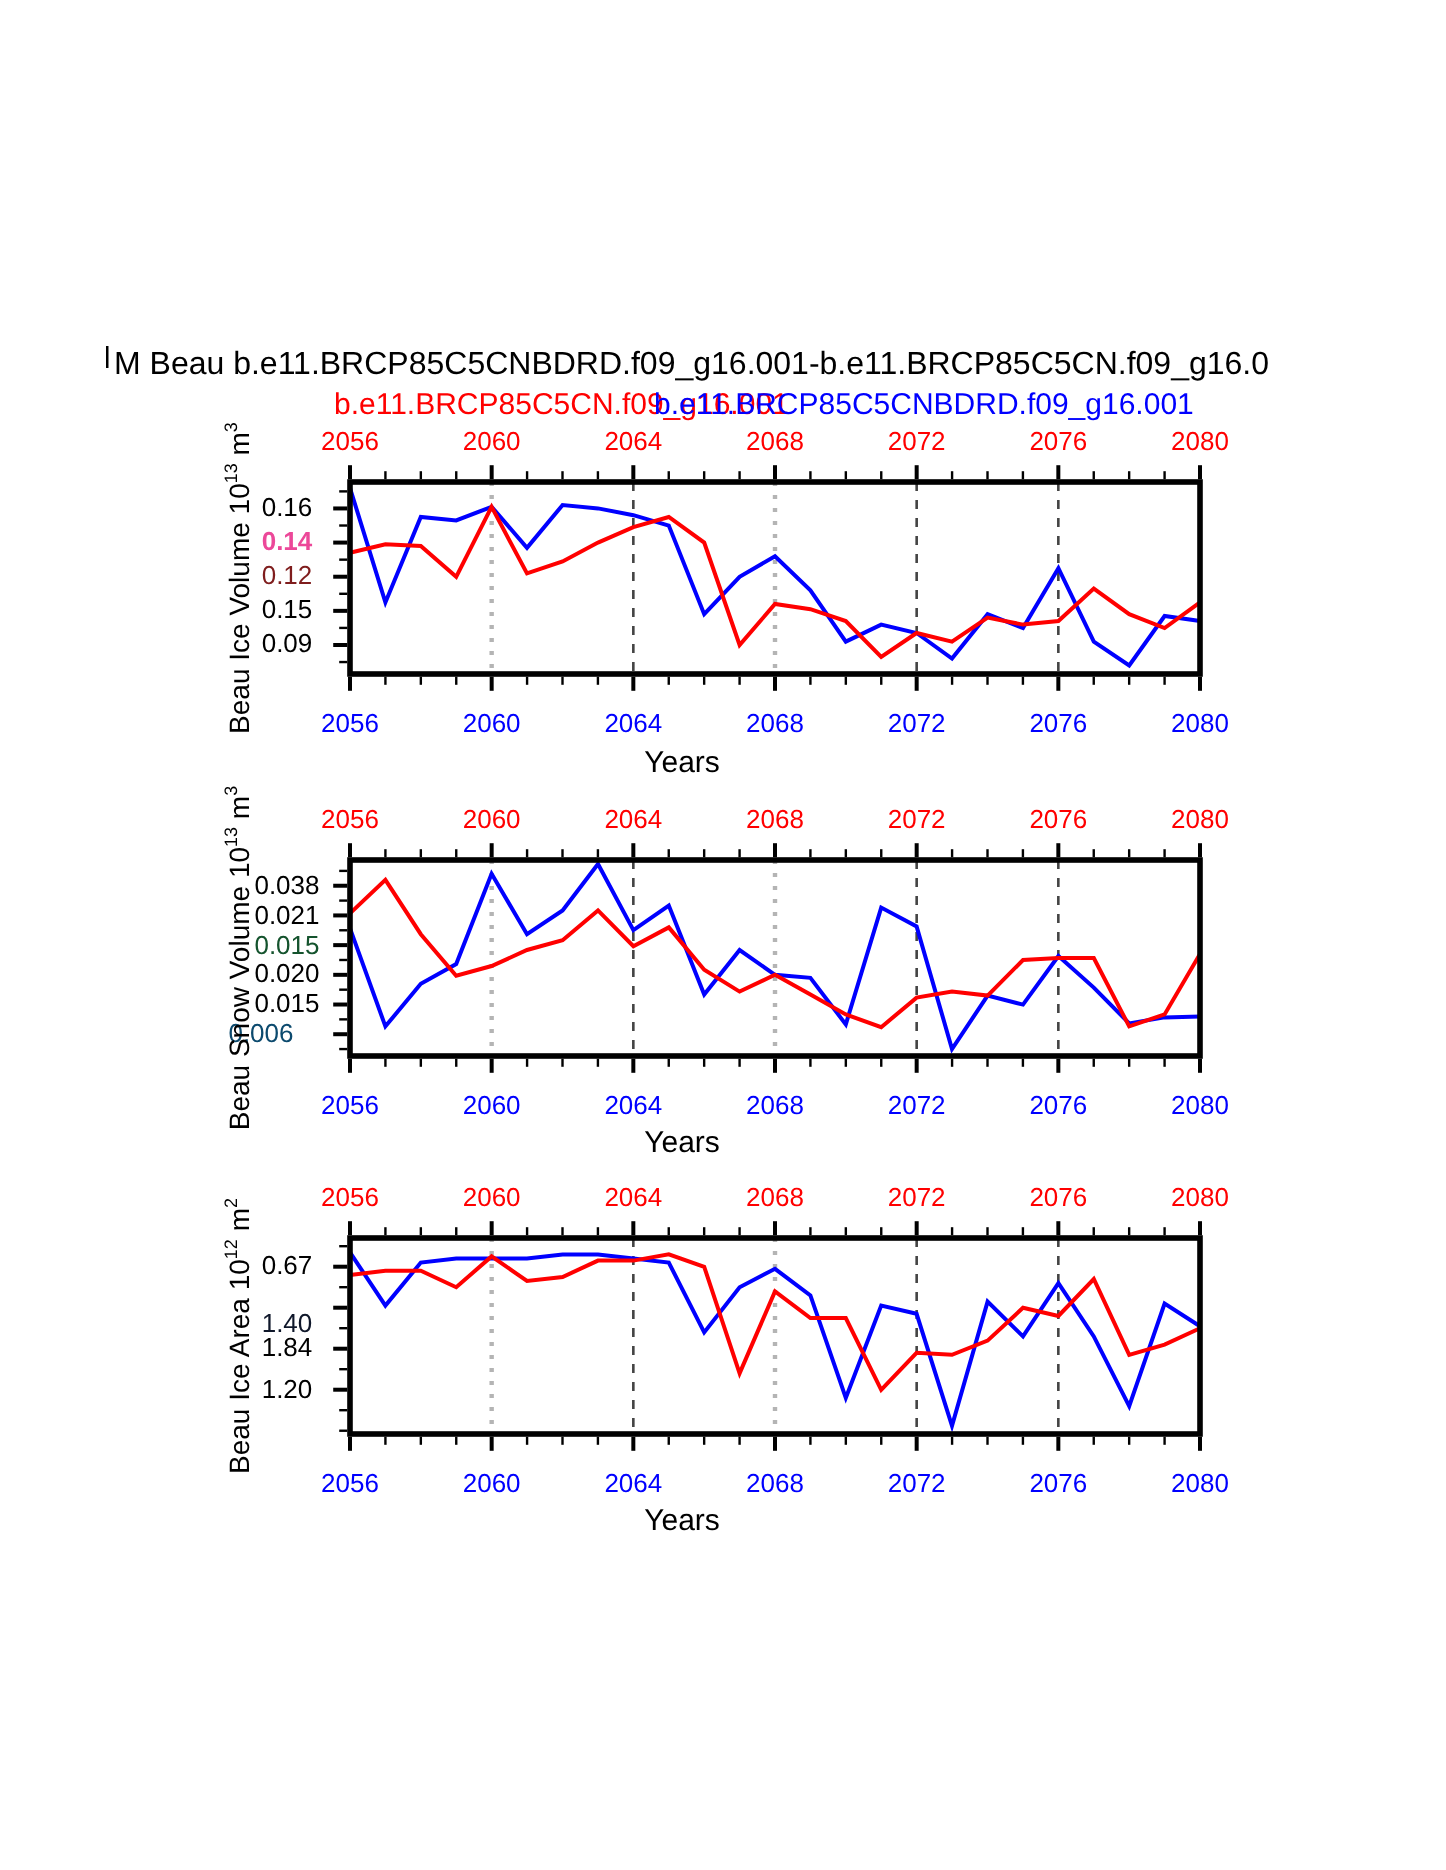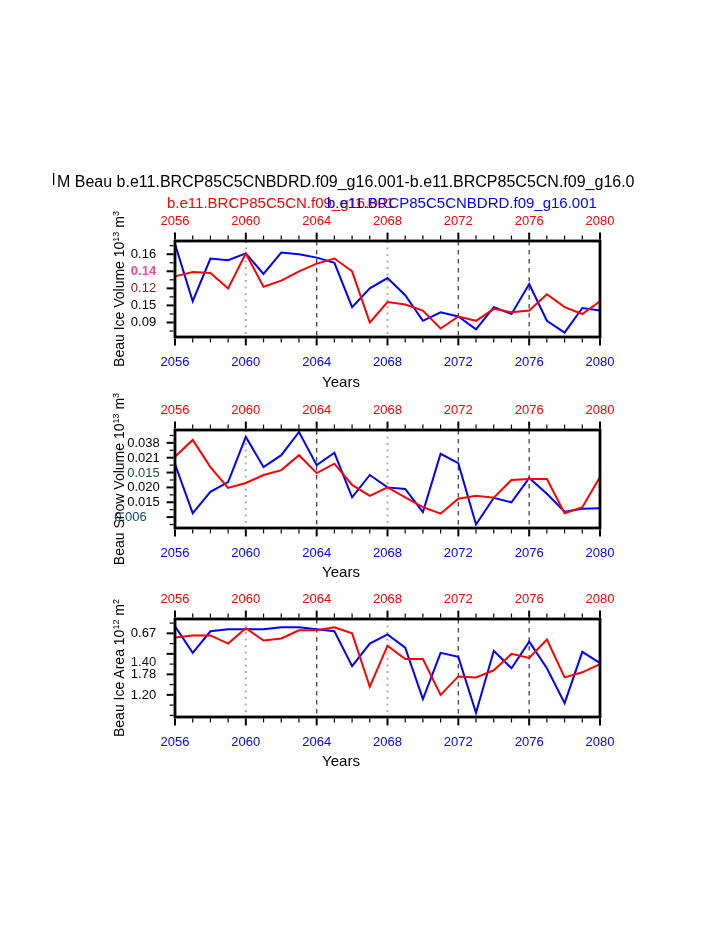--- a/index.html
+++ b/index.html
@@ -281,21 +281,21 @@
     <div class="abs tick-label" style="left: 316.667px; top: 742px; color: rgb(0, 0, 255);">2064</div>
     <div class="abs tick-label" style="left: 387.5px; top: 599px; color: rgb(255, 0, 0);">2068</div>
     <div class="abs tick-label" style="left: 387.5px; top: 742px; color: rgb(0, 0, 255);">2068</div>
     <div class="abs tick-label" style="left: 458.333px; top: 599px; color: rgb(255, 0, 0);">2072</div>
     <div class="abs tick-label" style="left: 458.333px; top: 742px; color: rgb(0, 0, 255);">2072</div>
     <div class="abs tick-label" style="left: 529.167px; top: 599px; color: rgb(255, 0, 0);">2076</div>
     <div class="abs tick-label" style="left: 529.167px; top: 742px; color: rgb(0, 0, 255);">2076</div>
     <div class="abs tick-label" style="left: 600px; top: 599px; color: rgb(255, 0, 0);">2080</div>
     <div class="abs tick-label" style="left: 600px; top: 742px; color: rgb(0, 0, 255);">2080</div>
     <div class="abs ytick-label" style="left: 121px; top: 694.858px; color: rgb(0, 0, 0); width: 45px;">1.20</div>
-    <div class="abs ytick-label" style="left: 121px; top: 674.356px; color: rgb(0, 0, 0); width: 45px;">1.78</div>
+    <div class="abs ytick-label" style="left: 121px; top: 674.356px; color: rgb(0, 0, 0); width: 45px;">1.84</div>
     <div class="abs ytick-label" style="left: 121px; top: 662px; color: #0f172a; width: 45px;">1.40</div>
     <div class="abs ytick-label" style="left: 121px; top: 633.351px; color: rgb(0, 0, 0); width: 45px;">0.67</div>
   </div>
 
 <div class="abs fig-title"><span class="clipfrag"><span>N</span></span><span>M Beau b.e11.BRCP85C5CNBDRD.f09_g16.001-b.e11.BRCP85C5CN.f09_g16.0</span></div>
 
 <div class="abs legend red">b.e11.BRCP85C5CN.f09_g16.001</div>
 <div class="abs legend blue">b.e11.BRCP85C5CNBDRD.f09_g16.001</div>
 
 <div class="abs ylabel" style="left:119px;top:289px;"><span>Beau Ice Volume 10</span><sup>13</sup><span> m</span><sup>3</sup></div>

